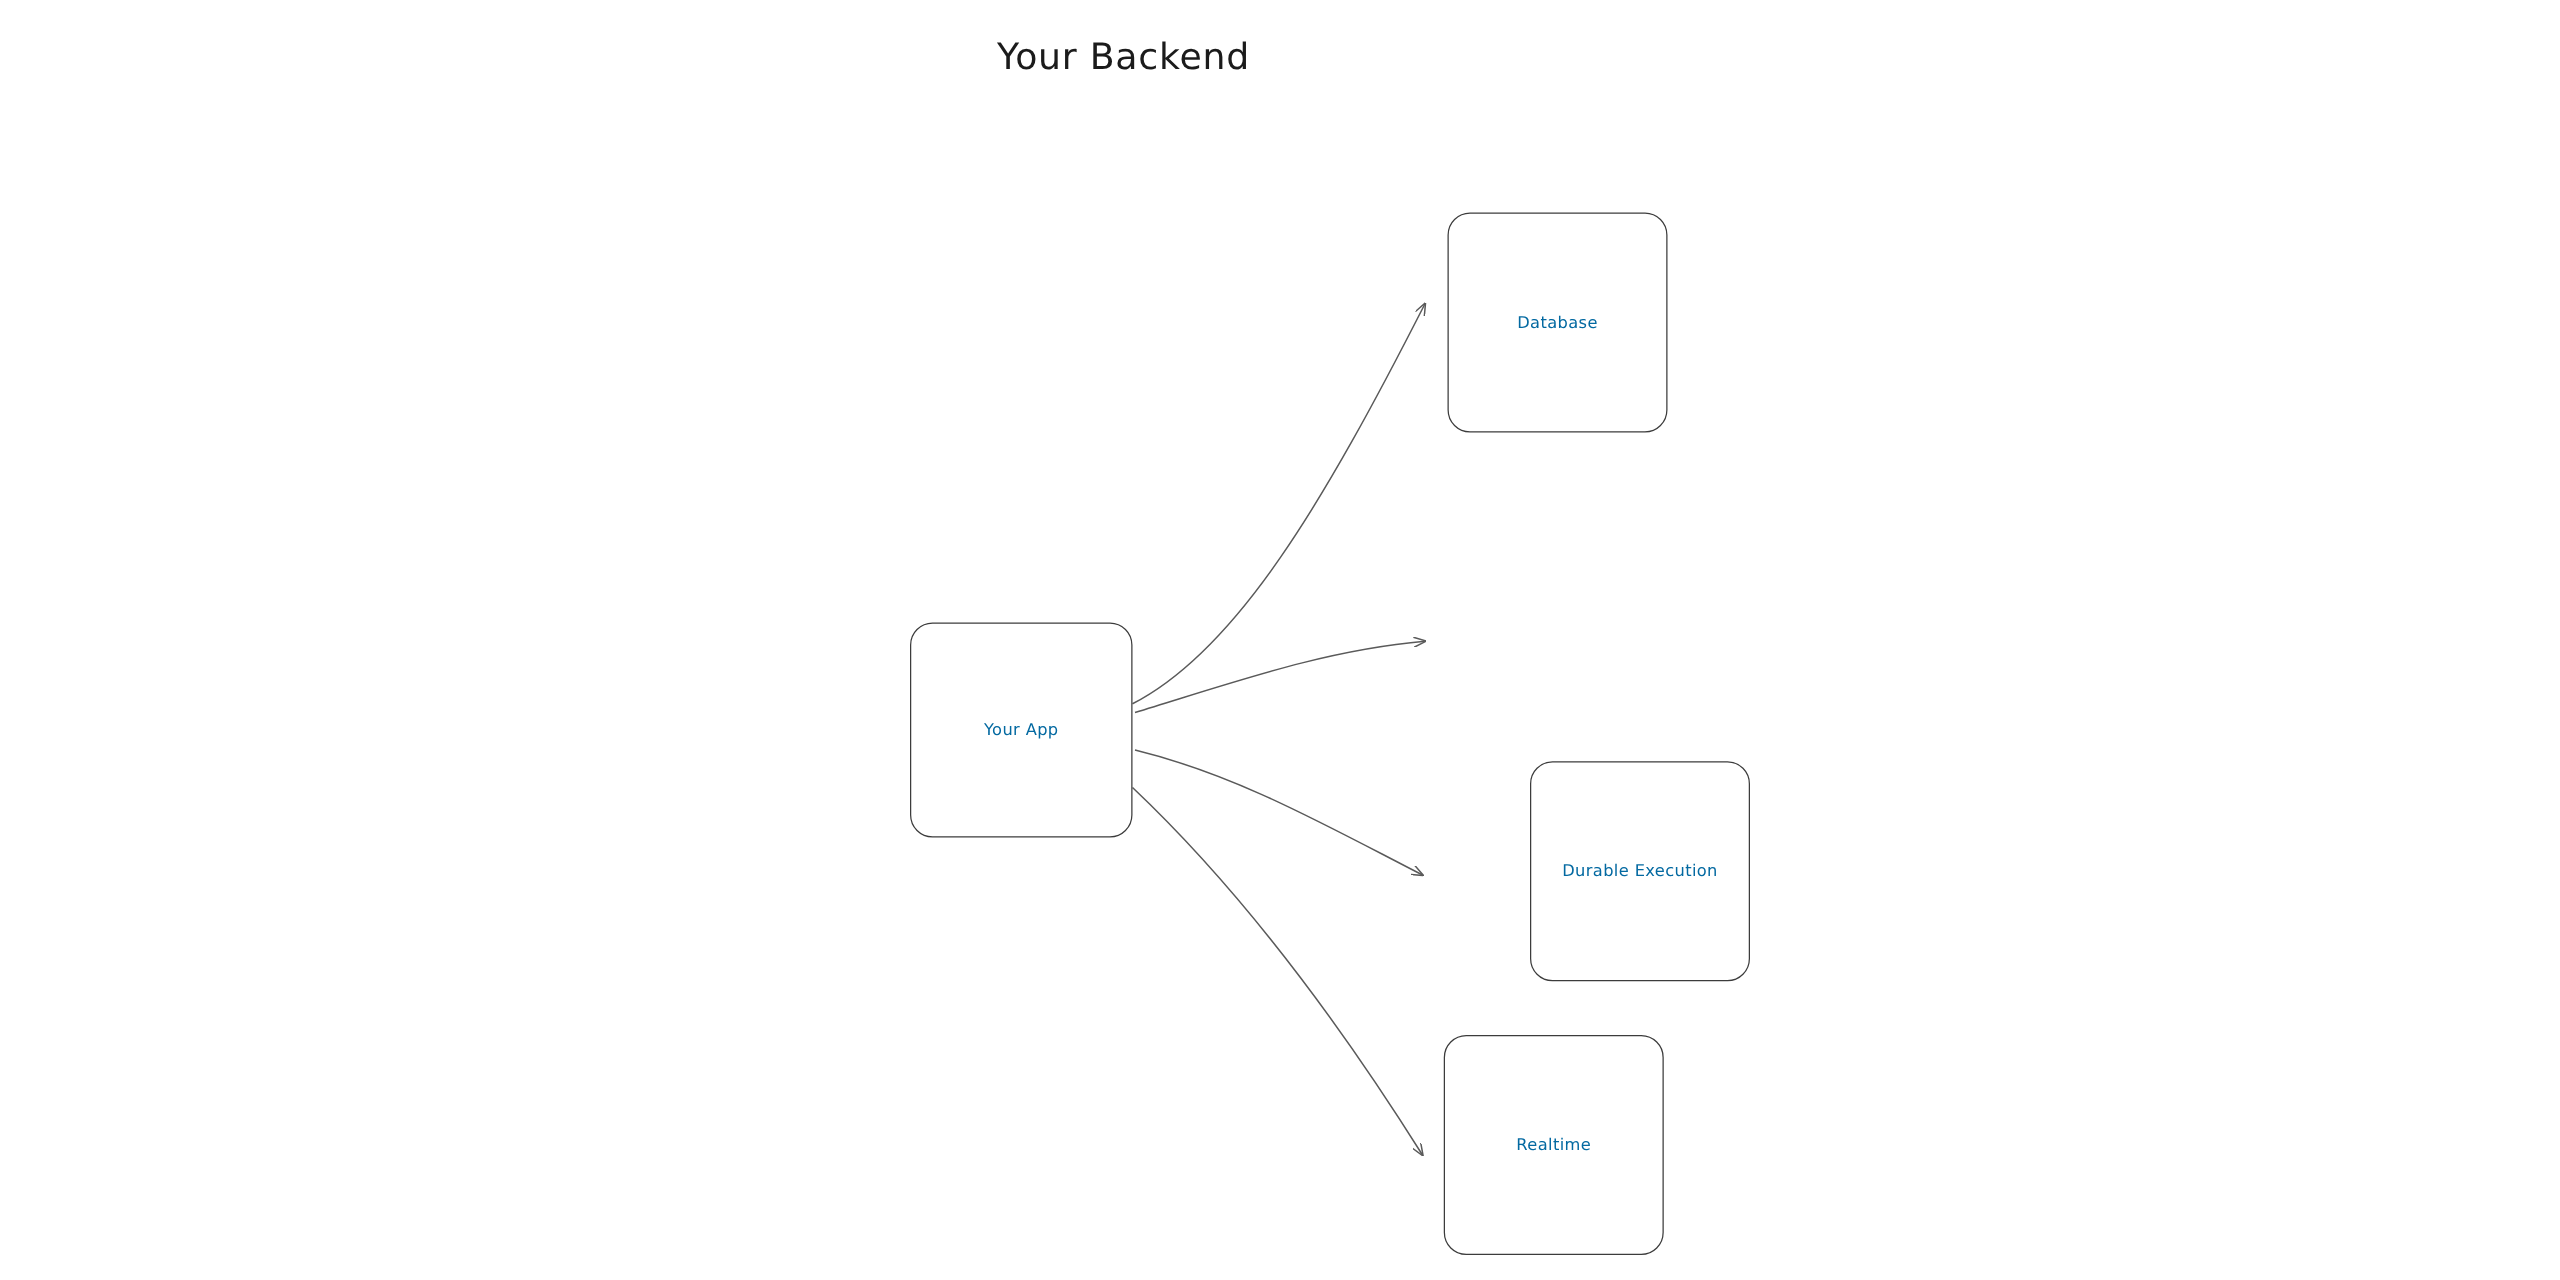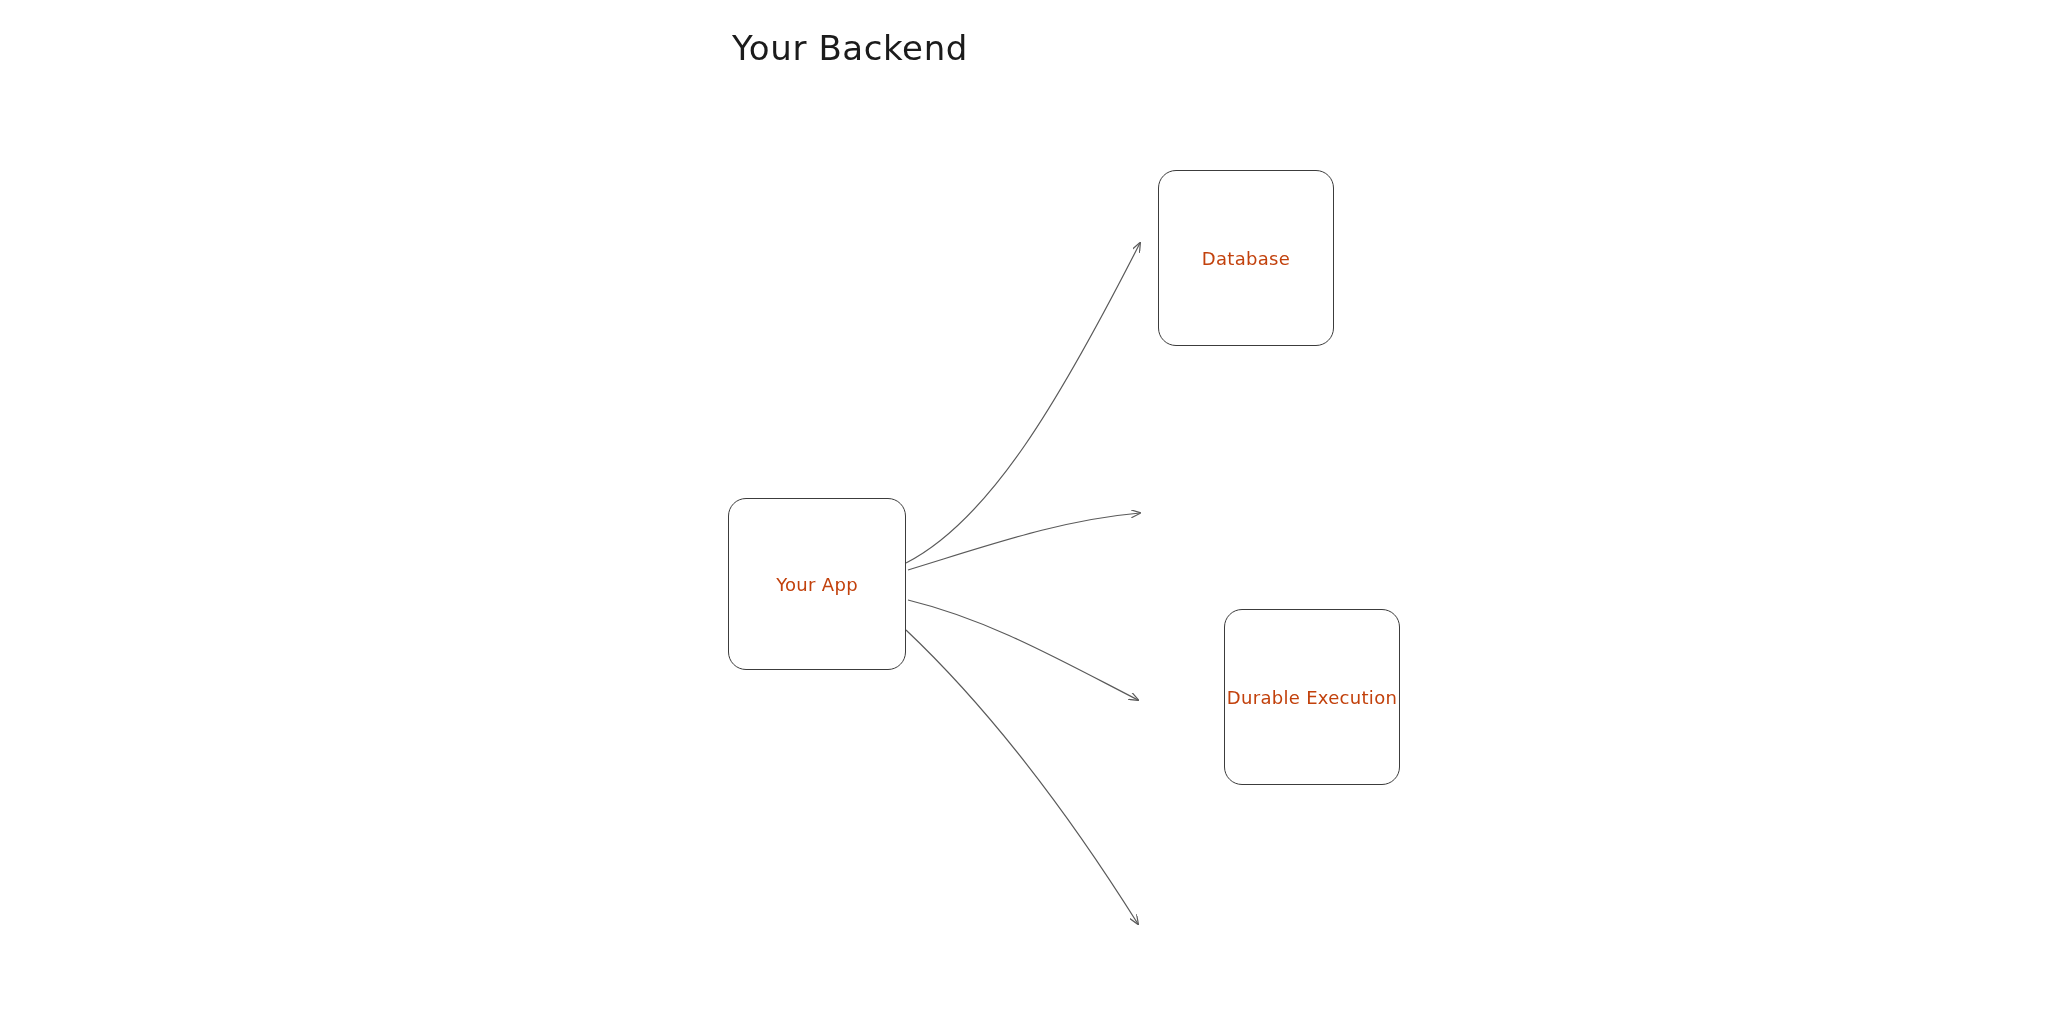--- a/index.html
+++ b/index.html
@@ -18,25 +18,25 @@
   #canvas {
     position: absolute;
     inset: 0;
     width: 2048px;
     height: 1024px;
   }
 
   .col-title {
     position: absolute;
     font-family: "DejaVu Sans", sans-serif;
-    font-size: 34px;
+    font-size: 29px;
     color: #1b1b1b;
     letter-spacing: 0.6px;
     white-space: nowrap;
-    text-align: center;
+    text-align: right;
   }
 
   #title-backend {
     left: 700px;
     top: 28px;
     width: 300px;
   }
 
   #title-deps {
     left: 1095px;
@@ -50,22 +50,22 @@
     border: 1.4px solid #3c3c3c;
     border-radius: 18px;
     background: #ffffff;
     display: flex;
     align-items: center;
     justify-content: center;
   }
 
   .node-label {
     font-family: "DejaVu Sans", sans-serif;
-    font-size: 18px;
-    color: #c2410c;
+    font-size: 13px;
+    color: #0369a1;
     letter-spacing: 0.3px;
     white-space: nowrap;
     text-align: center;
   }
 
   .svg-layer {
     position: absolute;
     left: 0;
     top: 0;
     width: 2048px;
@@ -101,14 +101,17 @@
 
   <div class="node" id="node-database" style="left:1158px; top:170px; width:176px; height:176px;">
     <span class="node-label">Database</span>
   </div>
 
 
   <div class="node" id="node-durable-execution" style="left:1224px; top:609px; width:176px; height:176px;">
     <span class="node-label">Durable Execution</span>
   </div>
 
+  <div class="node" id="node-realtime" style="left:1155px; top:828px; width:176px; height:176px;">
+    <span class="node-label">Realtime</span>
+  </div>
 
 </div>
 
 </body></html>

